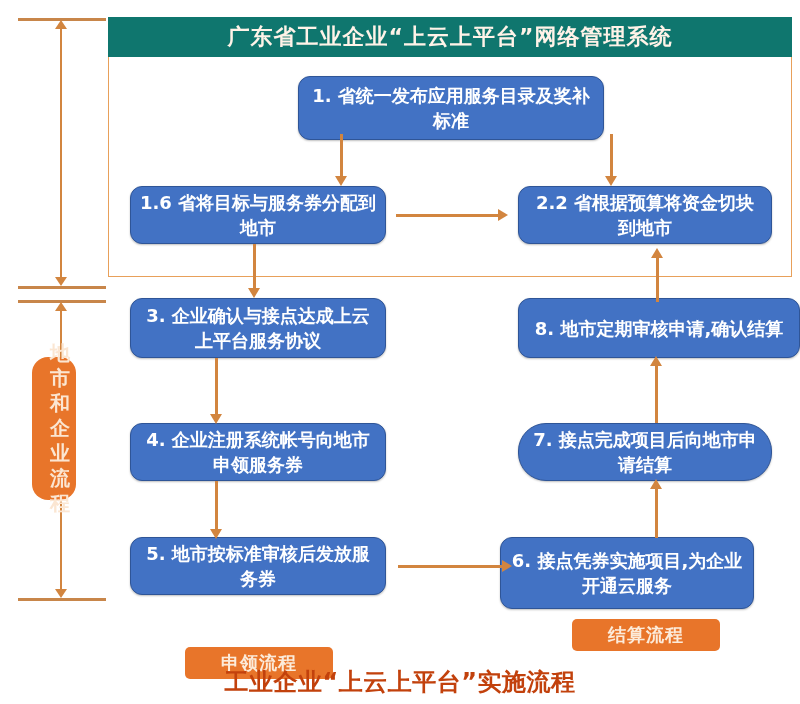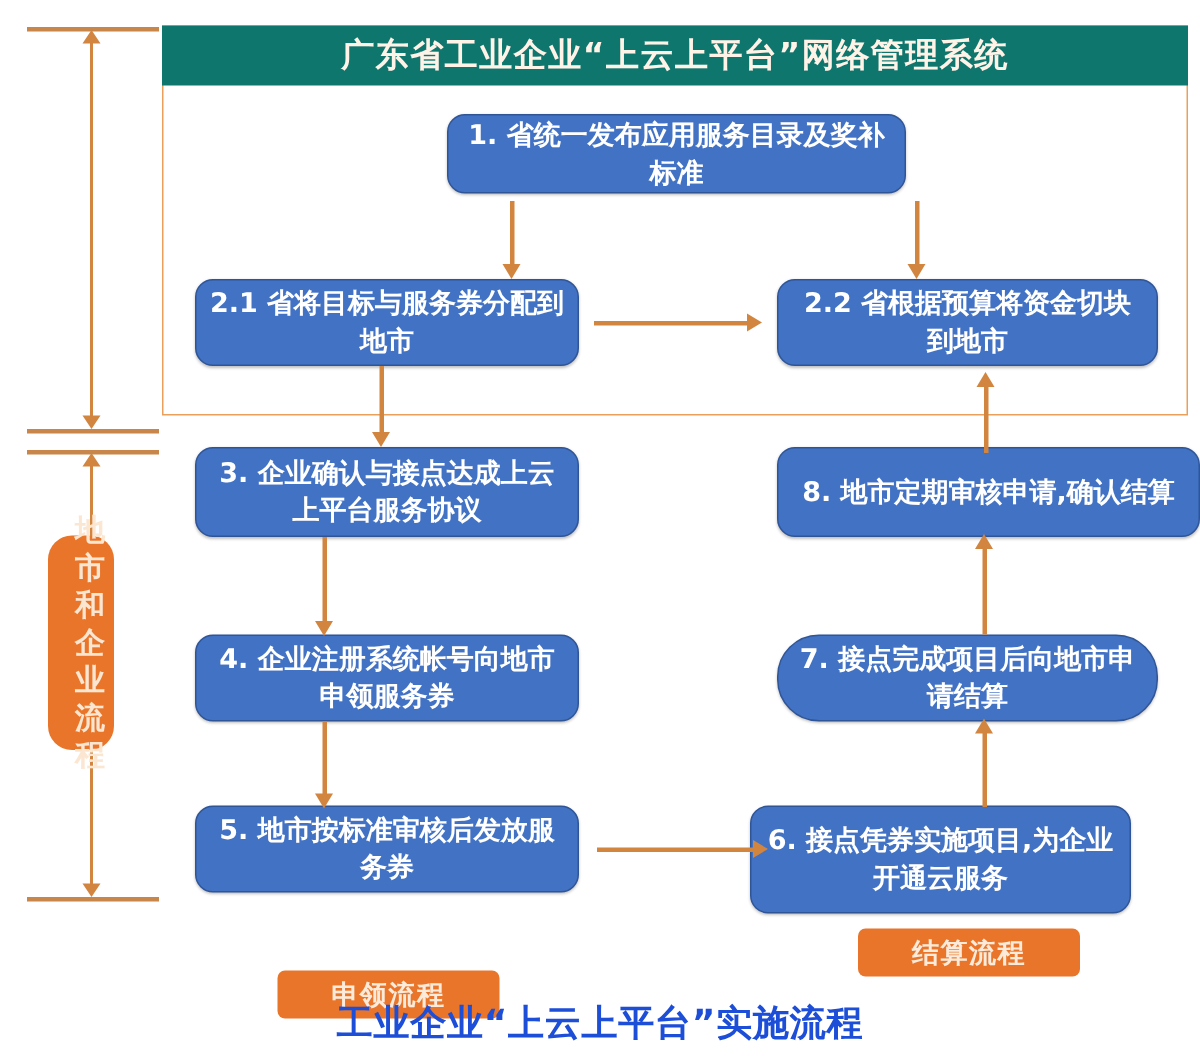--- a/index.html
+++ b/index.html
@@ -167,21 +167,21 @@
 
   
   #caption {
     position: absolute;
     left: 0;
     top: 666px;
     width: 800px;
     text-align: center;
     font-size: 24px;
     font-weight: 700;
-    color: #1d4ed8;
+    color: #c2410c;
     letter-spacing: 0.5px;
   }
 </style>
 </head>
 <body>
 
 <div id="stage">
 
   <div class="rail-line" style="left:18px; top:18px; width:88px;"></div>
   <div class="rail-line" style="left:18px; top:286px; width:88px;"></div>
@@ -198,26 +198,26 @@
 
   <div class="phase-pill" style="left:32px; top:357px; width:44px; height:143px;padding-left:12px;">
     <span>地市和企业流程</span>
   </div>
 
   <div id="province-panel"></div>
   <div id="province-header">
     <span>广东省工业企业“上云上平台”网络管理系统</span>
   </div>
 
-  <div class="pbox" style="left:298px; top:76px; width:306px; height:53px;">
+  <div class="pbox" style="left:298px; top:76px; width:306px; height:64px;">
     <span>1. 省统一发布应用服务目录及奖补标准</span>
   </div>
 
   <div class="pbox" style="left:130px; top:186px; width:256px; height:58px;">
-    <span>2.1 省将目标与服务券分配到地市</span>
+    <span>1.6 省将目标与服务券分配到地市</span>
   </div>
 
   <div class="pbox" style="left:518px; top:186px; width:254px; height:58px;">
     <span>2.2 省根据预算将资金切块到地市</span>
   </div>
 
   <div class="pbox" style="left:130px; top:298px; width:256px; height:60px;">
     <span>3. 企业确认与接点达成上云上平台服务协议</span>
   </div>
 

